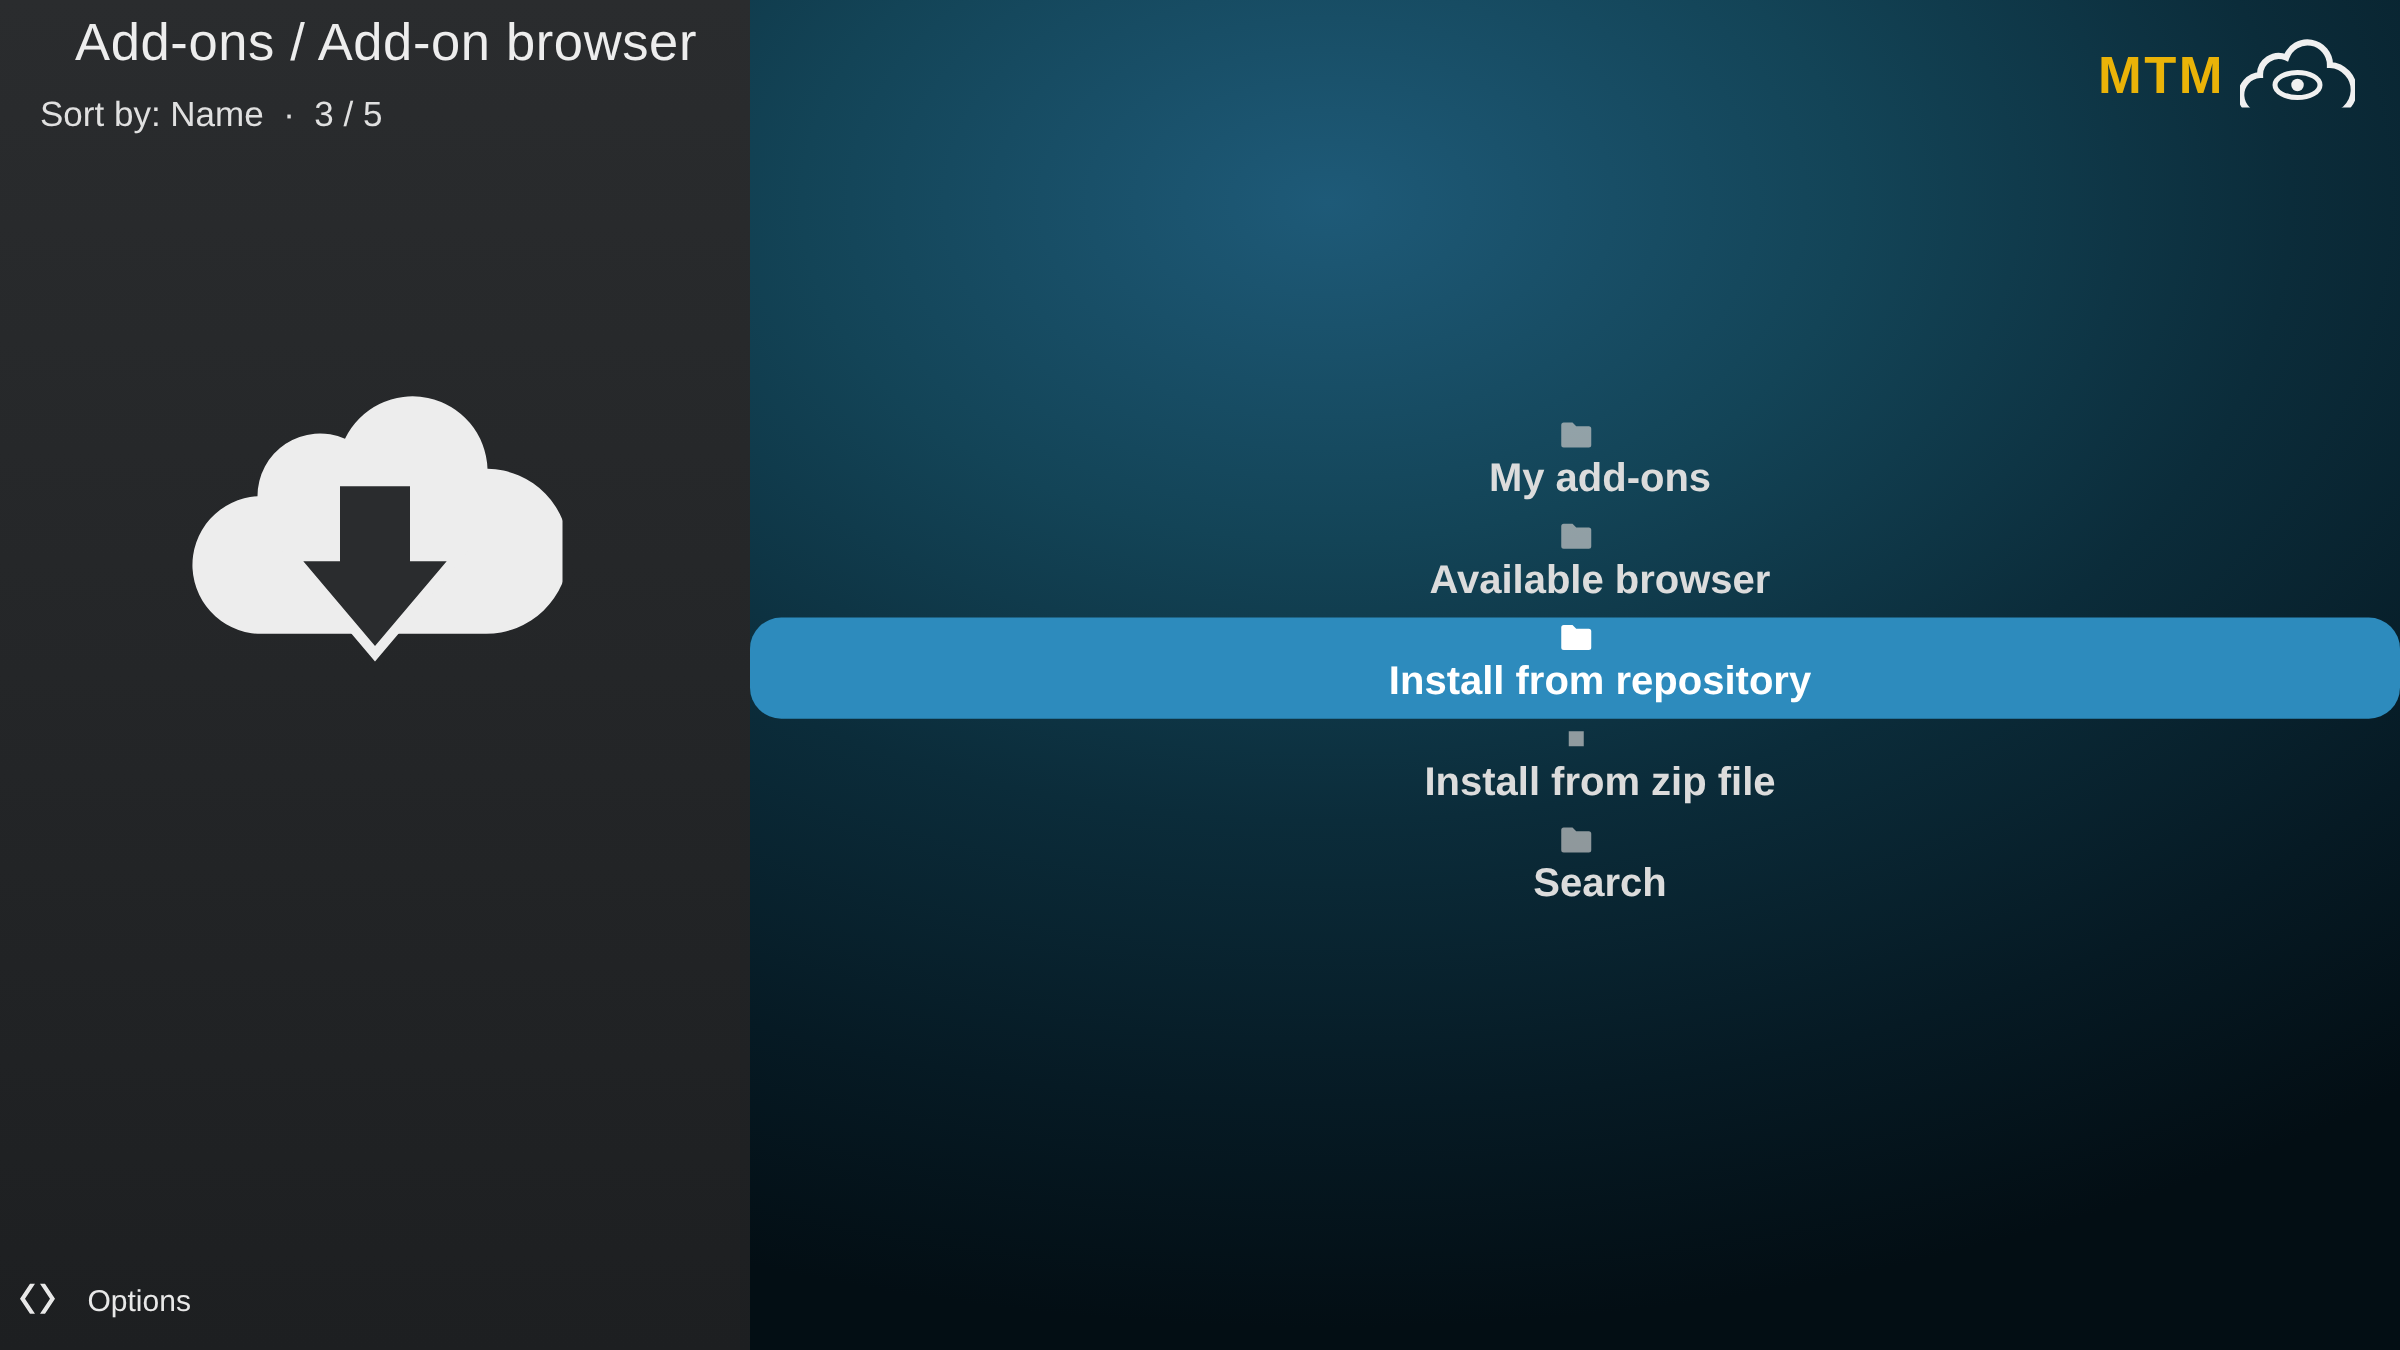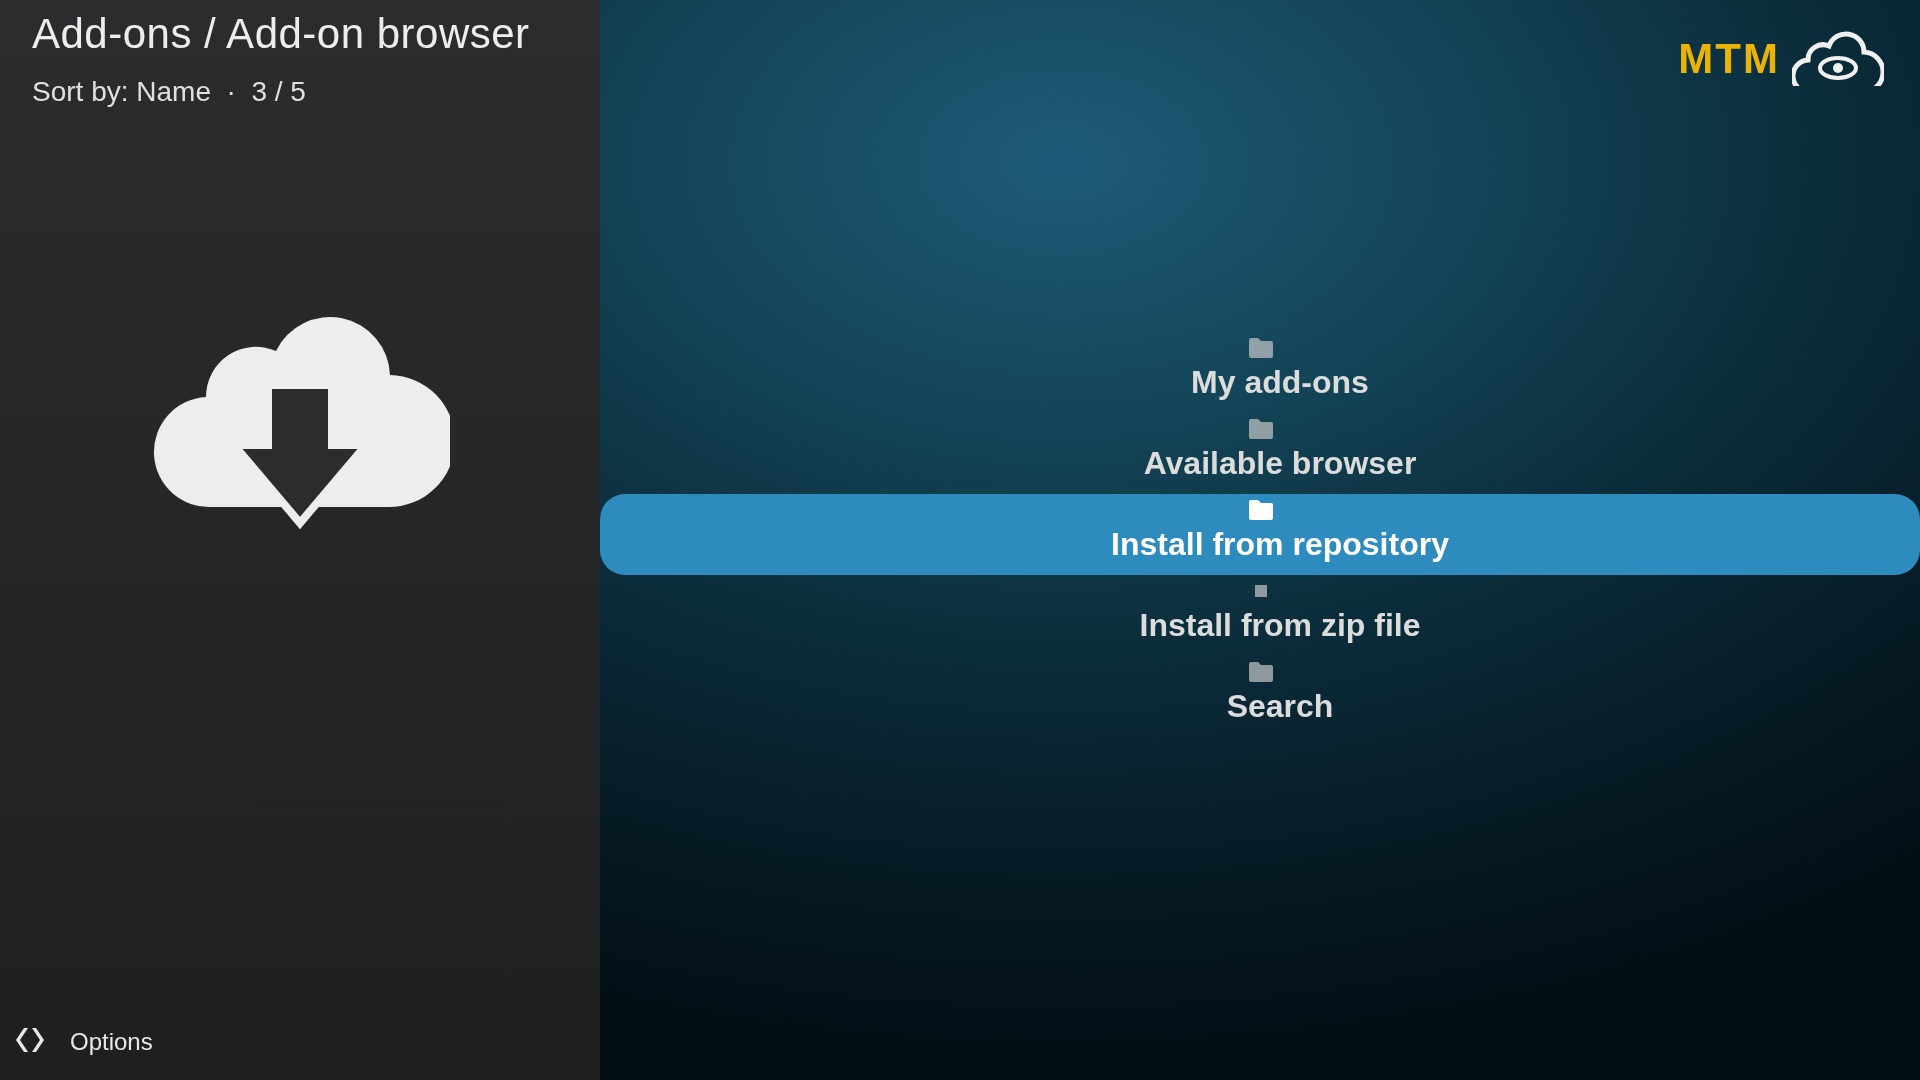--- a/index.html
+++ b/index.html
@@ -38,20 +38,21 @@
     position: absolute;
     top: 10px;
     left: 32px;
     z-index: 5;
   }
   .breadcrumb {
     font-size: 42px;
     font-weight: 300;
     color: #ededed;
     letter-spacing: 0.5px;
+    margin-left: 28px;
   }
   .sort-line {
     font-size: 28px;
     font-weight: 300;
     color: #e0e0e0;
     margin-top: 18px;
   }
   .logo {
     position: absolute;
     top: 28px;

